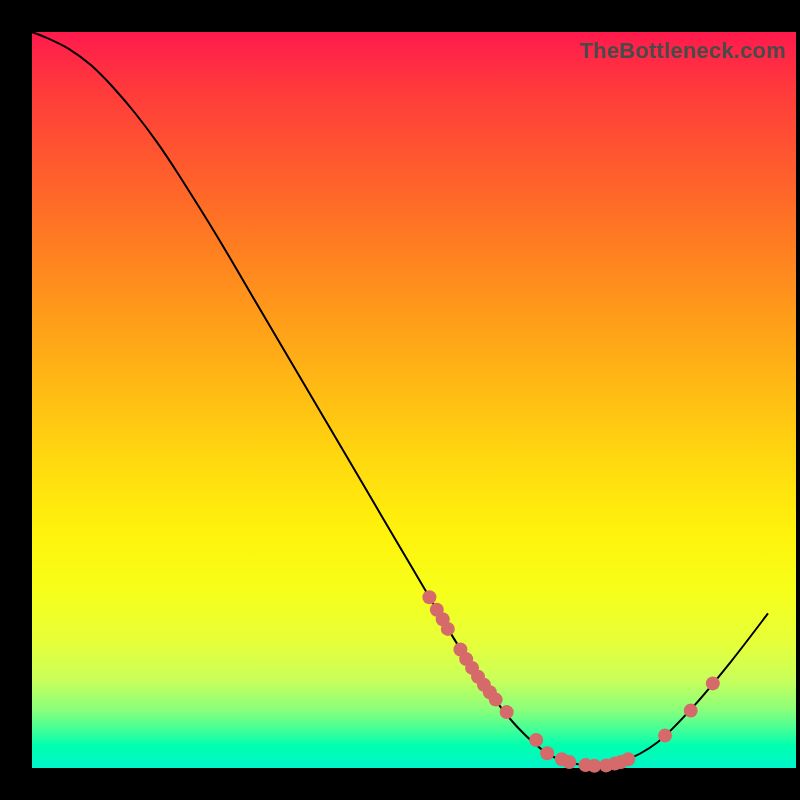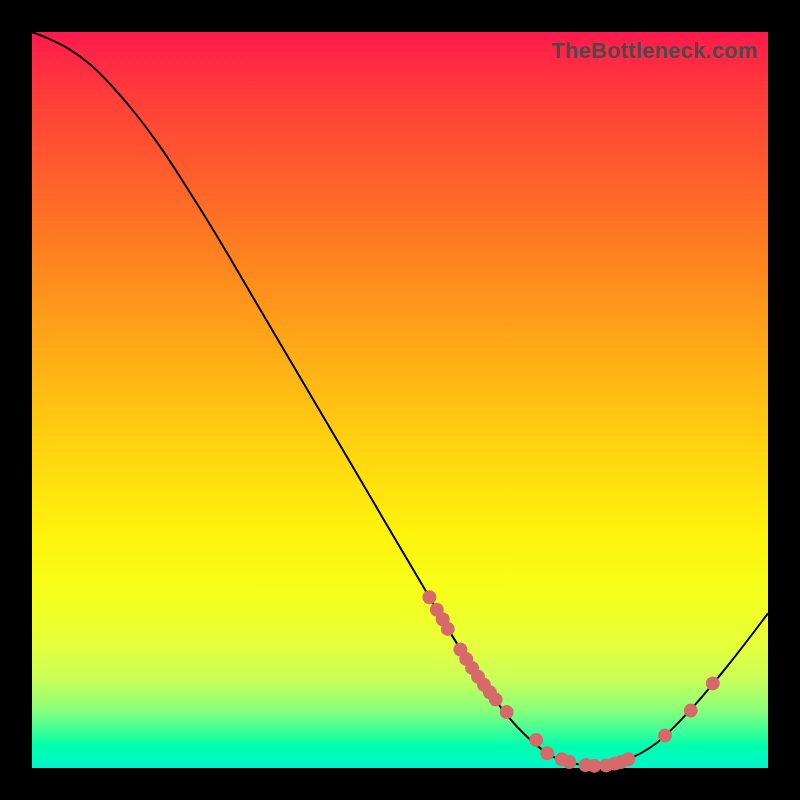--- a/index.html
+++ b/index.html
@@ -27,20 +27,21 @@
       #ffd80f 58%,
       #fff30c 68%,
       #f6ff1a 76%,
       #e6ff3a 83%,
       #c9ff5a 88%,
       #8cff7a 92%,
       #3dff9a 95%,
       #00ffb0 97%,
       #00f5c9 100%
     );
+    padding-left: 28px;
   }
   .watermark {
     position: absolute;
     top: 6px;
     right: 10px;
     color: #4a4a4a;
     font-size: 22px;
     font-weight: 600;
     letter-spacing: 0.2px;
     user-select: none;

